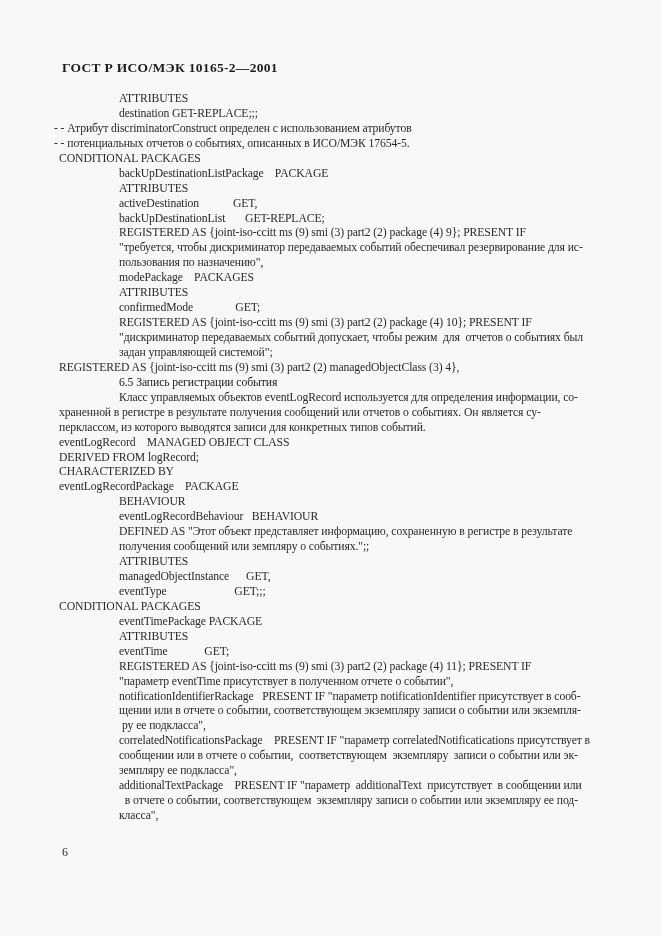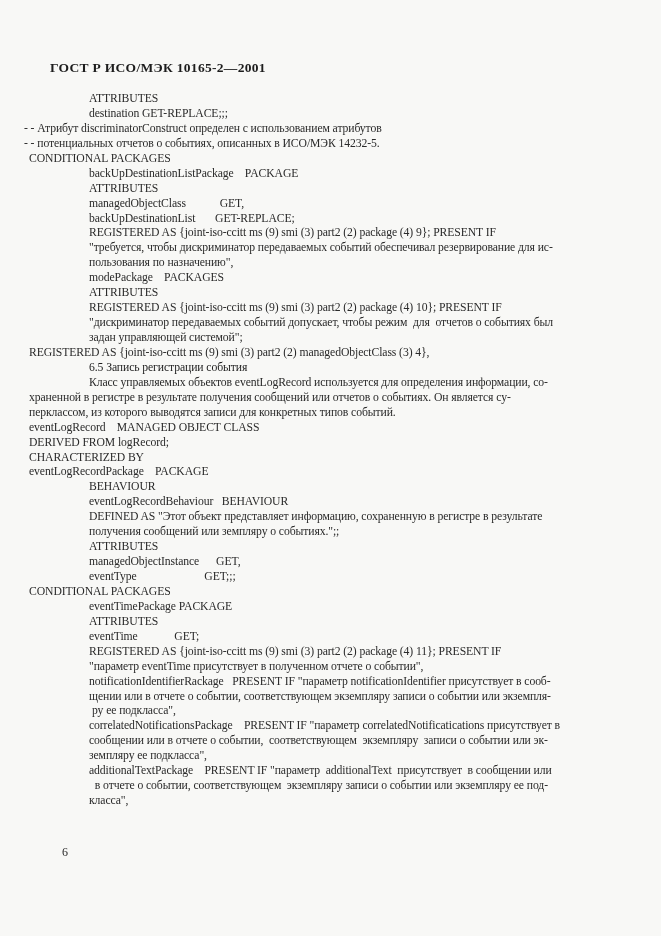--- a/index.html
+++ b/index.html
@@ -11,40 +11,41 @@
     position: relative;
     width: 661px;
     height: 936px;
     background: #f8f8f6;
     font-family: "Liberation Serif", serif;
     color: #2a2a2a;
     overflow: hidden;
   }
   .doc-header {
     position: absolute;
-    left: 50px;
+    left: 62px;
     top: 60px;
     font-size: 13.5px;
     font-weight: bold;
     color: #1d1d1d;
     letter-spacing: 0.3px;
     white-space: pre;
   }
   .doc-body {
     position: absolute;
     left: 0;
     top: 92px;
     width: 661px;
     font-size: 11.7px;
     line-height: 14.95px;
     letter-spacing: -0.1px;
   }
   .line {
     white-space: pre;
     height: 14.95px;
+    margin-left: 30px;
   }
   .indent-comment { padding-left: 24px; }
   .indent-base    { padding-left: 29px; }
   .indent-code    { padding-left: 89px; }
   .indent-hang    { padding-left: 92px; }
   .bold { font-weight: normal; color: #1d1d1d; }
   .page-number {
     position: absolute;
     left: 62px;
     top: 845px;
@@ -55,31 +56,32 @@
 </head>
 <body>
 
 <div class="page">
   <div class="doc-header">ГОСТ Р ИСО/МЭК 10165-2—2001</div>
 
   <div class="doc-body" id="doc-body">
       <div class="line indent-code">ATTRIBUTES</div>
       <div class="line indent-code">destination GET-REPLACE;;;</div>
       <div class="line indent-comment">- - Атрибут discriminatorConstruct определен с использованием атрибутов</div>
-      <div class="line indent-comment">- - потенциальных отчетов о событиях, описанных в ИСО/МЭК 14232-5.</div>
+      <div class="line indent-comment">- - потенциальных отчетов о событиях, описанных в ИСО/МЭК 17654-5.</div>
       <div class="line indent-base">CONDITIONAL PACKAGES</div>
       <div class="line indent-code">backUpDestinationListPackage    PACKAGE</div>
       <div class="line indent-code">ATTRIBUTES</div>
-      <div class="line indent-code">managedObjectClass            GET,</div>
+      <div class="line indent-code">activeDestination            GET,</div>
       <div class="line indent-code">backUpDestinationList       GET-REPLACE;</div>
       <div class="line indent-code">REGISTERED AS {joint-iso-ccitt ms (9) smi (3) part2 (2) package (4) 9}; PRESENT IF</div>
       <div class="line indent-code">"требуется, чтобы дискриминатор передаваемых событий обеспечивал резервирование для ис-</div>
       <div class="line indent-code">пользования по назначению",</div>
       <div class="line indent-code">modePackage    PACKAGES</div>
       <div class="line indent-code">ATTRIBUTES</div>
+      <div class="line indent-code">confirmedMode               GET;</div>
       <div class="line indent-code">REGISTERED AS {joint-iso-ccitt ms (9) smi (3) part2 (2) package (4) 10}; PRESENT IF</div>
       <div class="line indent-code">"дискриминатор передаваемых событий допускает, чтобы режим  для  отчетов о событиях был</div>
       <div class="line indent-code">задан управляющей системой";</div>
       <div class="line indent-base">REGISTERED AS {joint-iso-ccitt ms (9) smi (3) part2 (2) managedObjectClass (3) 4},</div>
       <div class="line indent-code bold">6.5 Запись регистрации события</div>
       <div class="line indent-code">Класс управляемых объектов eventLogRecord используется для определения информации, со-</div>
       <div class="line indent-base">храненной в регистре в результате получения сообщений или отчетов о событиях. Он является су-</div>
       <div class="line indent-base">перклассом, из которого выводятся записи для конкретных типов событий.</div>
       <div class="line indent-base">eventLogRecord    MANAGED OBJECT CLASS</div>
       <div class="line indent-base">DERIVED FROM logRecord;</div>

